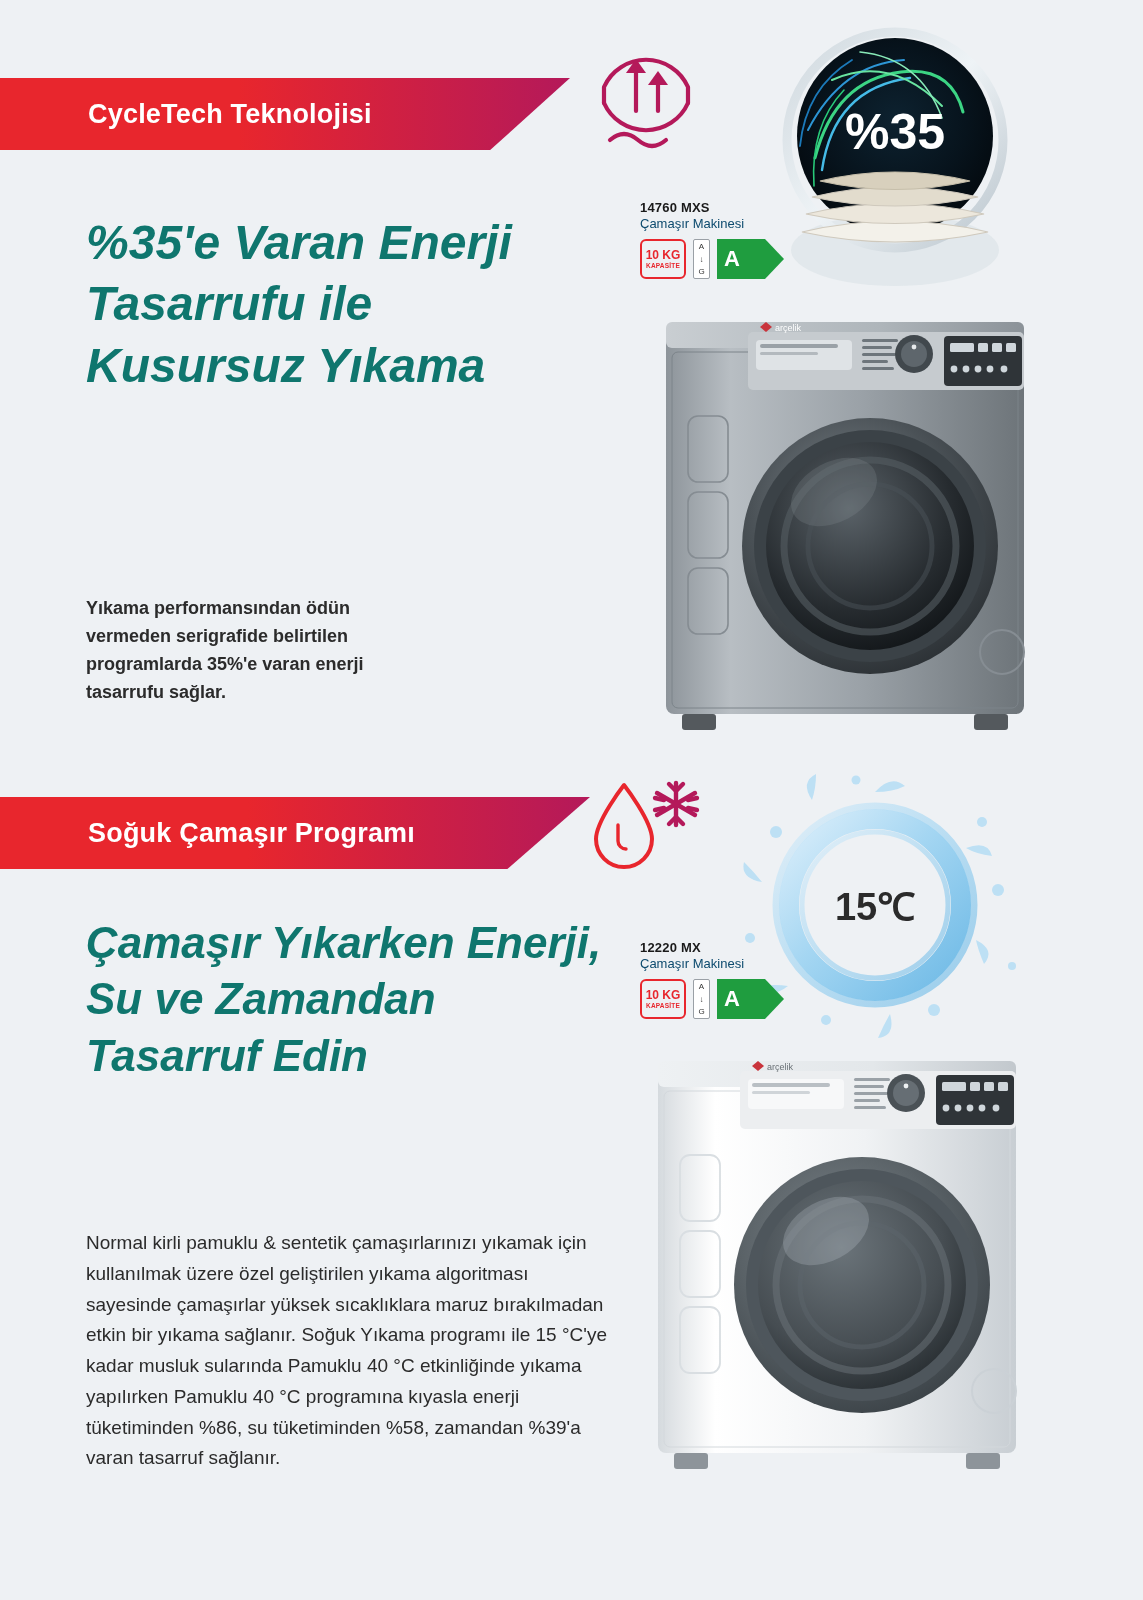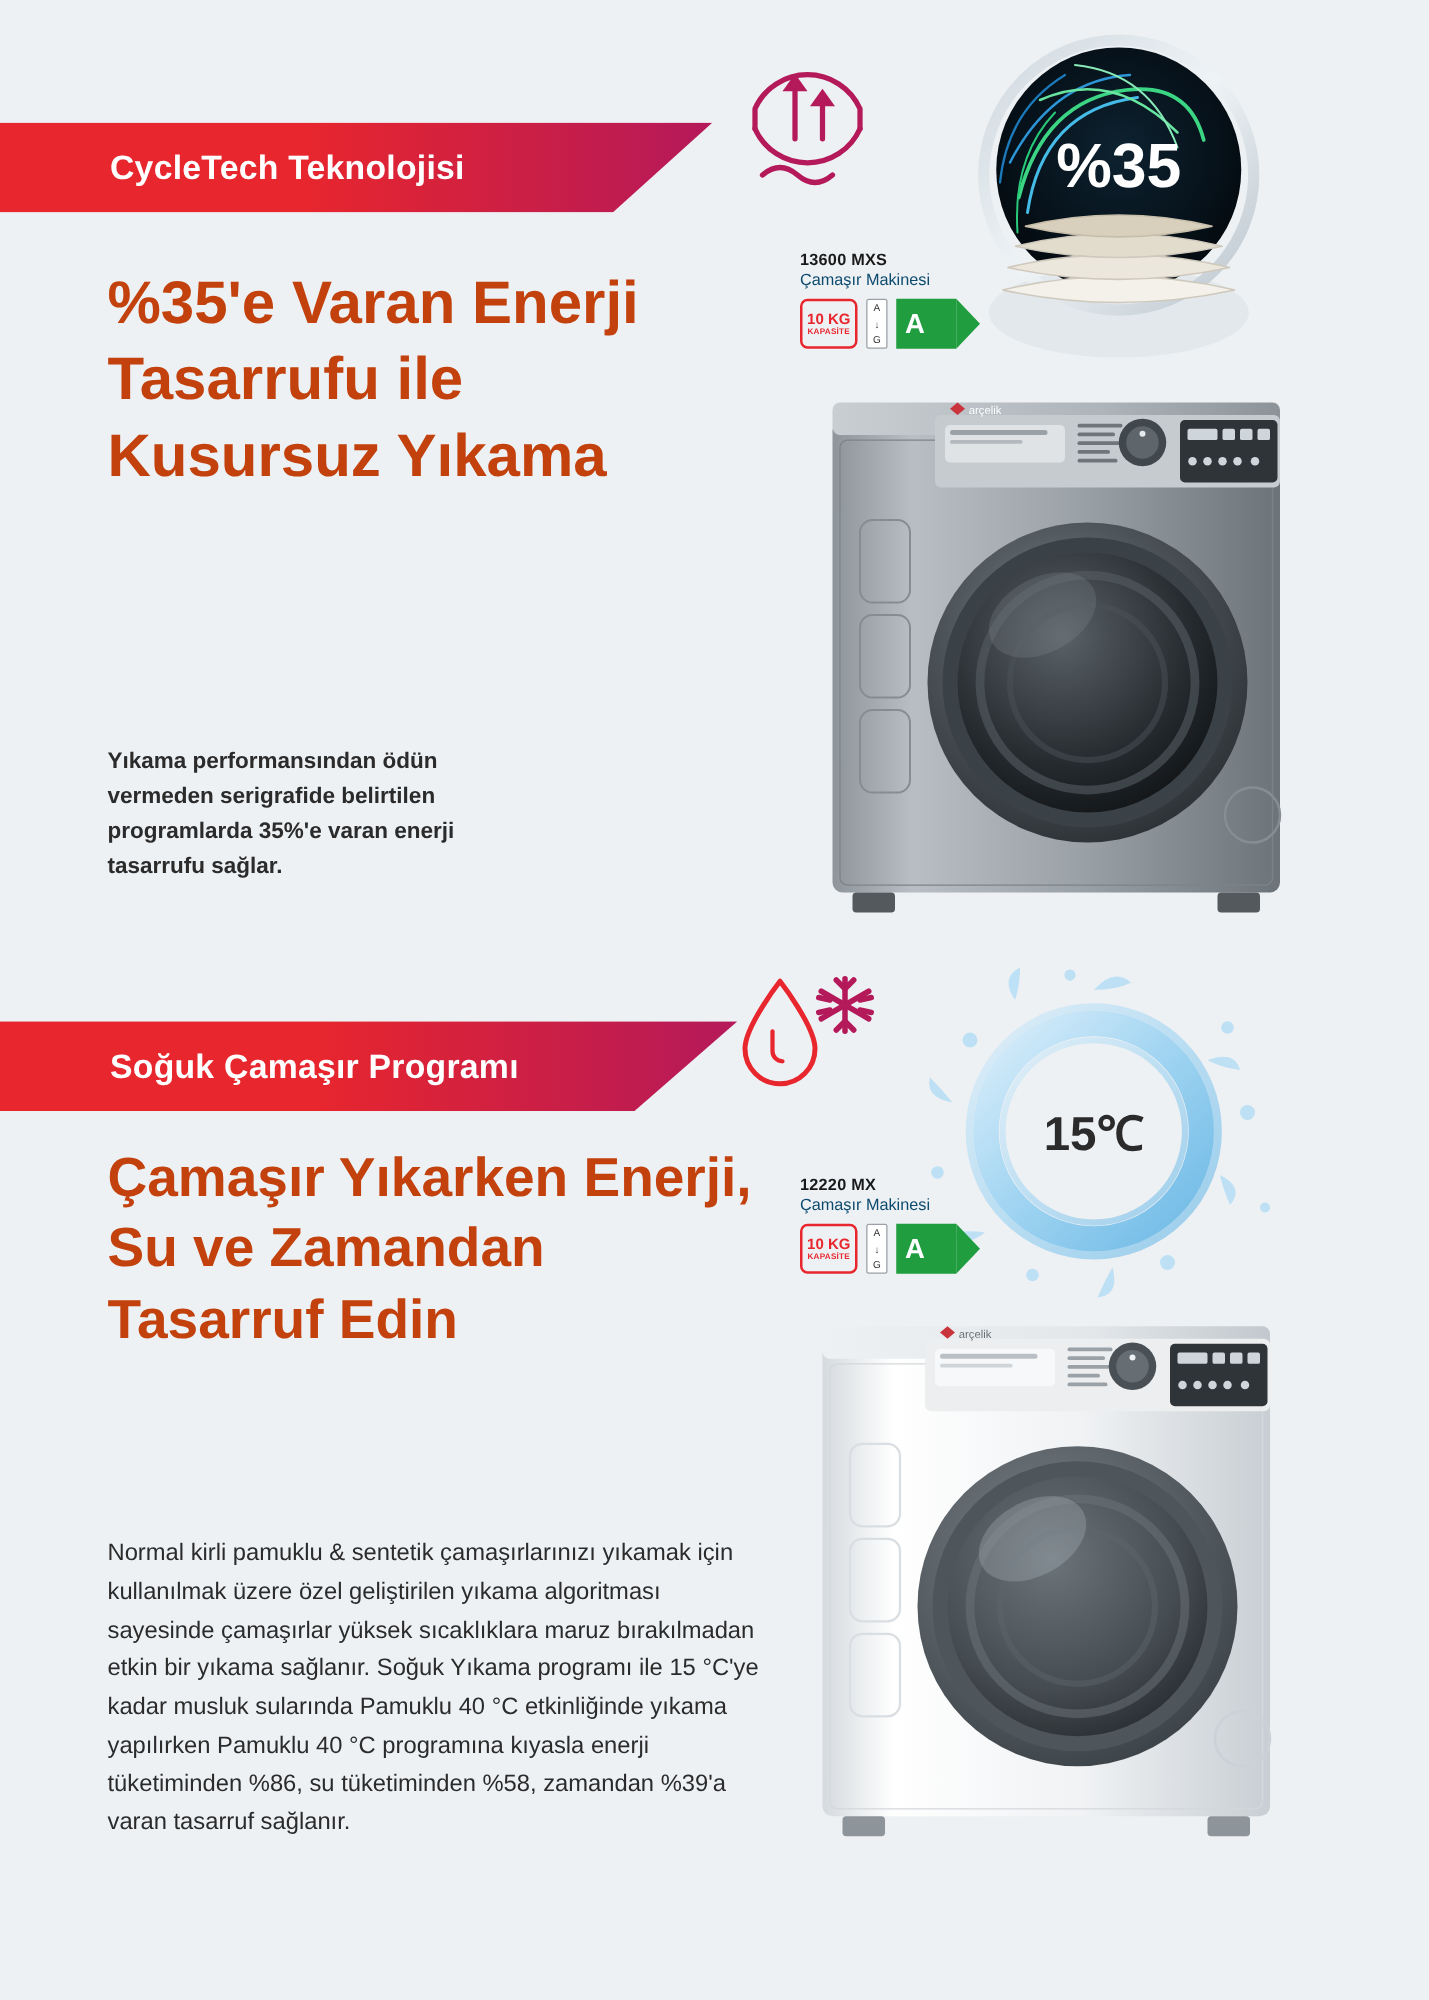--- a/index.html
+++ b/index.html
@@ -21,32 +21,32 @@
     display: flex;
     align-items: center;
     color: #fff;
     font-size: 27px;
     font-weight: bold;
     letter-spacing: .2px;
     padding-left: 88px;
     background: linear-gradient(90deg, #e8262d 0%, #e8262d 42%, #b4195a 100%);
     clip-path: polygon(0 0, 100% 0, 86% 100%, 0 100%);
     z-index: 4;
-    margin-top: 20px;
   }
   #ribbon-1 { top: 78px; width: 570px; }
   #ribbon-2 { top: 797px; width: 590px; }
 
   
   .headline {
     position: absolute;
     left: 86px;
-    color: #c2410c;
+    color: #0f766e;
     font-weight: bold;
     line-height: 1.28;
+    font-style: italic;
   }
   #headline-1 { top: 212px; font-size: 48px; width: 480px; }
   #headline-2 { top: 915px; font-size: 44px; width: 520px; }
 
   
   .body-copy {
     position: absolute;
     left: 86px;
     color: #2b2b2b;
     font-size: 18px;
@@ -150,21 +150,21 @@
       <path d="M32 214 q93 -22 186 0 q-93 20 -186 0 Z" fill="#f3f1ea" stroke="#cfc9bd" stroke-width="1.2"></path>
       <path d="M36 196 q89 -21 178 0 q-89 19 -178 0 Z" fill="#ece7dc" stroke="#cfc9bd" stroke-width="1.2"></path>
       <path d="M42 179 q83 -20 166 0 q-83 18 -166 0 Z" fill="#e2dccd" stroke="#cfc9bd" stroke-width="1.2"></path>
       <path d="M50 163 q75 -18 150 0 q-75 17 -150 0 Z" fill="#d8d0bd" stroke="#c6beaa" stroke-width="1.2"></path>
     </g>
     <text x="125" y="118" text-anchor="middle" dominant-baseline="middle" font-family="Liberation Sans, sans-serif" font-size="50" font-weight="bold" fill="#ffffff">%35</text>
   </svg>
 </div>
 
 <div class="prod-label" id="prod-label-1">
-  <div class="prod-code">13600 MXS</div>
+  <div class="prod-code">14760 MXS</div>
   <div class="prod-type">Çamaşır Makinesi</div>
   <div class="badge-row">
     <div class="kg-badge">
       <span class="kg">10 KG</span>
       <span class="kap">KAPASİTE</span>
     </div>
     <div class="scale">
       <span>A</span>
       <span>↓</span>
       <span>G</span>

